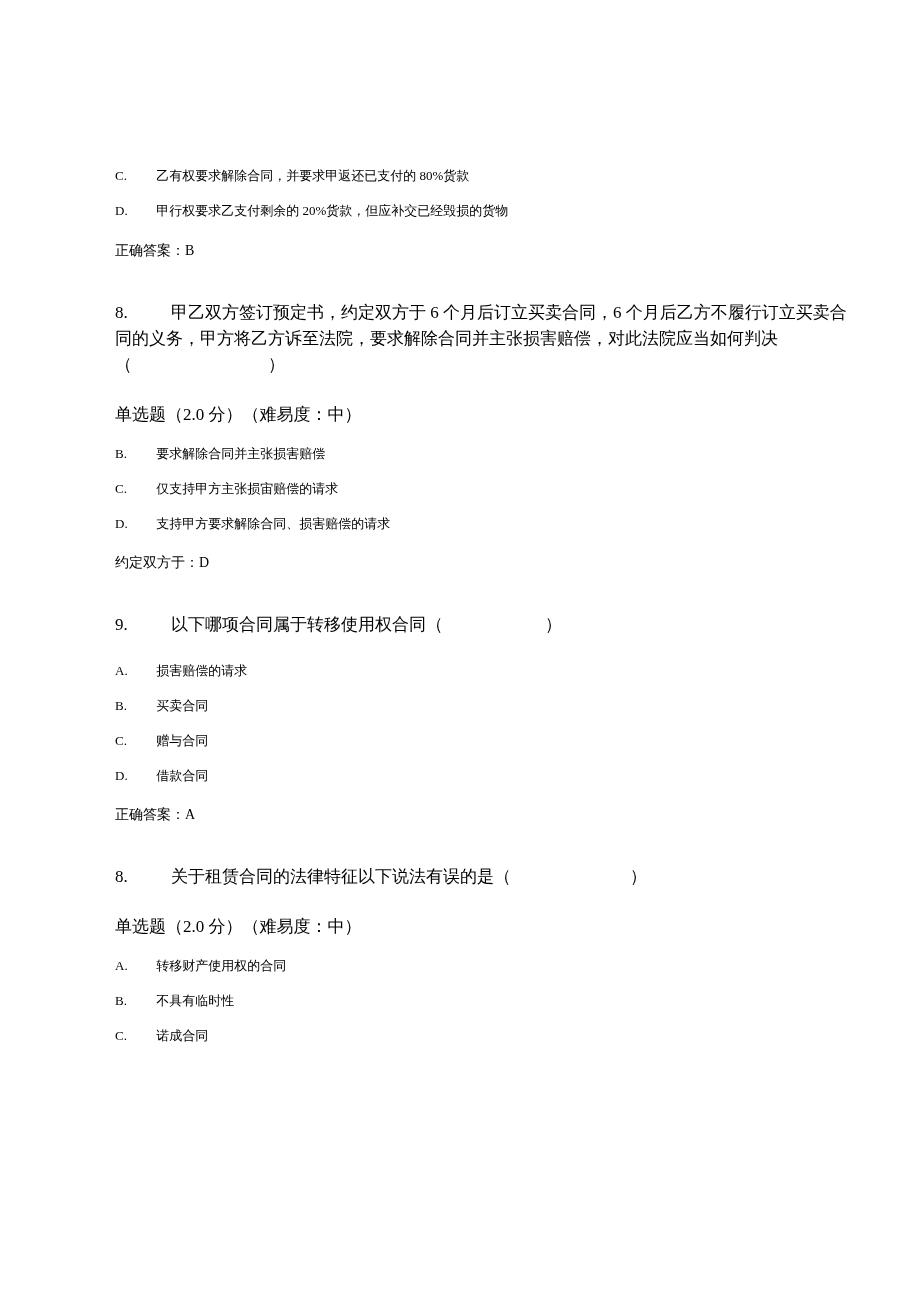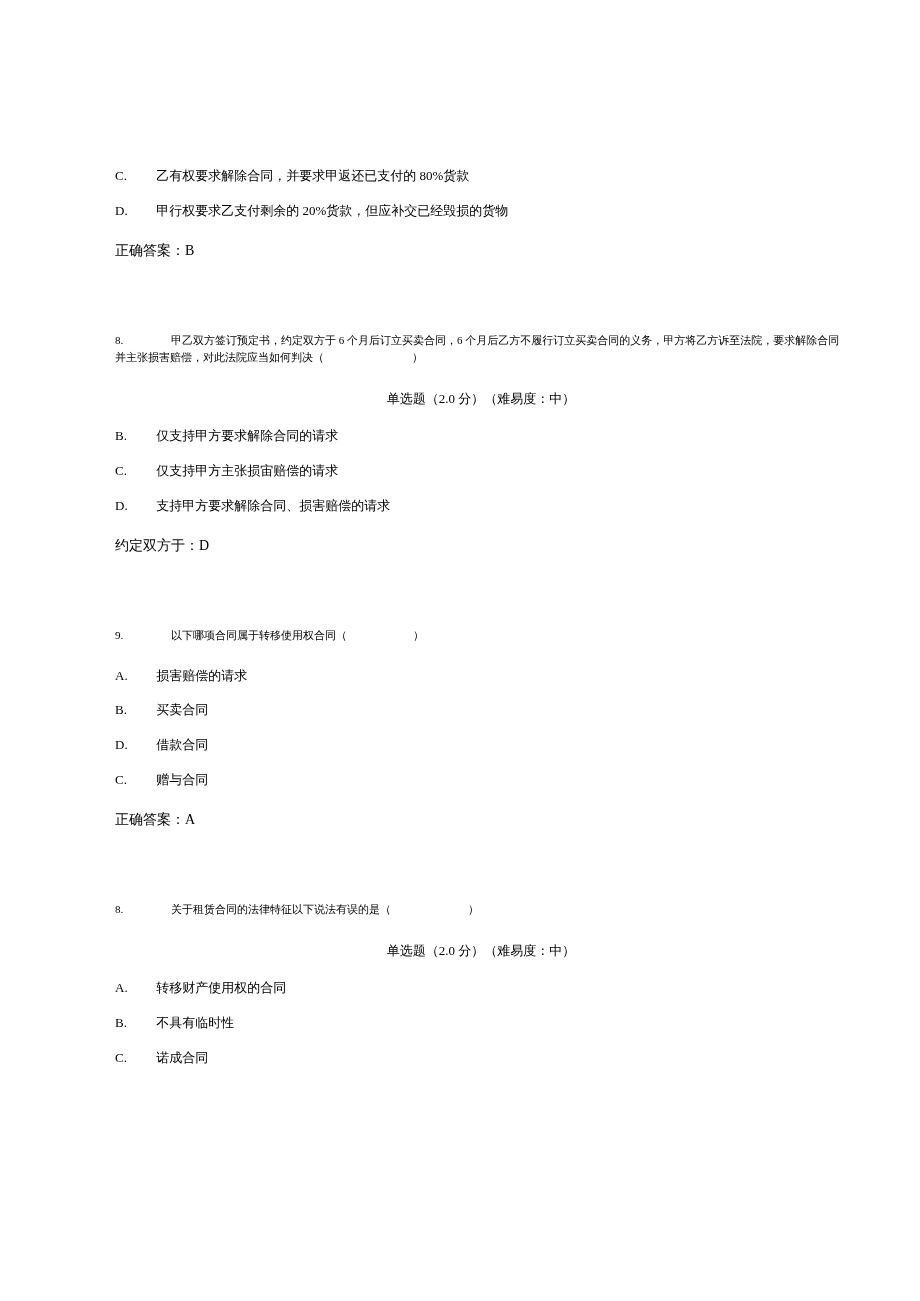--- a/index.html
+++ b/index.html
@@ -24,33 +24,32 @@
     vertical-align: top;
   }
   .option-text {
     display: inline;
   }
   .answer-line {
     font-size: 14px;
     margin: 22px 0 0 0;
   }
   .question-title {
-    font-size: 11px;
-    margin: 72px 0 24px 0;
+    font-size: 17px;
+    margin: 40px 0 24px 0;
     line-height: 1.55;
   }
   .question-number {
     display: inline-block;
     width: 56px;
     vertical-align: top;
   }
   .meta-line {
-    font-size: 13px;
+    font-size: 17px;
     margin: 0 0 20px 0;
-    text-align: center;
   }
 </style>
 </head>
 <body>
 
 <div class="page">
 
   <div class="option-line">
     <span class="option-letter">C.</span>
     <span class="option-text">乙有权要求解除合同，并要求甲返还已支付的 80%货款</span>
@@ -60,21 +59,21 @@
     <span class="option-text">甲行权要求乙支付剩余的 20%货款，但应补交已经毁损的货物</span>
   </div>
   <div class="answer-line">正确答案：B</div>
 
   <div class="question-title">
     <span class="question-number">8.</span><span>甲乙双方签订预定书，约定双方于 6 个月后订立买卖合同，6 个月后乙方不履行订立买卖合同的义务，甲方将乙方诉至法院，要求解除合同并主张损害赔偿，对此法院应当如何判决（　　　　　　　　）</span>
   </div>
   <div class="meta-line">单选题（2.0 分）（难易度：中）</div>
   <div class="option-line">
     <span class="option-letter">B.</span>
-    <span class="option-text">仅支持甲方要求解除合同的请求</span>
+    <span class="option-text">要求解除合同并主张损害赔偿</span>
   </div>
   <div class="option-line">
     <span class="option-letter">C.</span>
     <span class="option-text">仅支持甲方主张损宙赔偿的请求</span>
   </div>
   <div class="option-line">
     <span class="option-letter">D.</span>
     <span class="option-text">支持甲方要求解除合同、损害赔偿的请求</span>
   </div>
   <div class="answer-line">约定双方于：D</div>
@@ -84,26 +83,26 @@
   </div>
   <div class="option-line">
     <span class="option-letter">A.</span>
     <span class="option-text">损害赔偿的请求</span>
   </div>
   <div class="option-line">
     <span class="option-letter">B.</span>
     <span class="option-text">买卖合同</span>
   </div>
   <div class="option-line">
+    <span class="option-letter">C.</span>
+    <span class="option-text">赠与合同</span>
+  </div>
+  <div class="option-line">
     <span class="option-letter">D.</span>
     <span class="option-text">借款合同</span>
-  </div>
-  <div class="option-line">
-    <span class="option-letter">C.</span>
-    <span class="option-text">赠与合同</span>
   </div>
   <div class="answer-line">正确答案：A</div>
 
   <div class="question-title">
     <span class="question-number">8.</span><span>关于租赁合同的法律特征以下说法有误的是（　　　　　　　）</span>
   </div>
   <div class="meta-line">单选题（2.0 分）（难易度：中）</div>
   <div class="option-line">
     <span class="option-letter">A.</span>
     <span class="option-text">转移财产使用权的合同</span>

